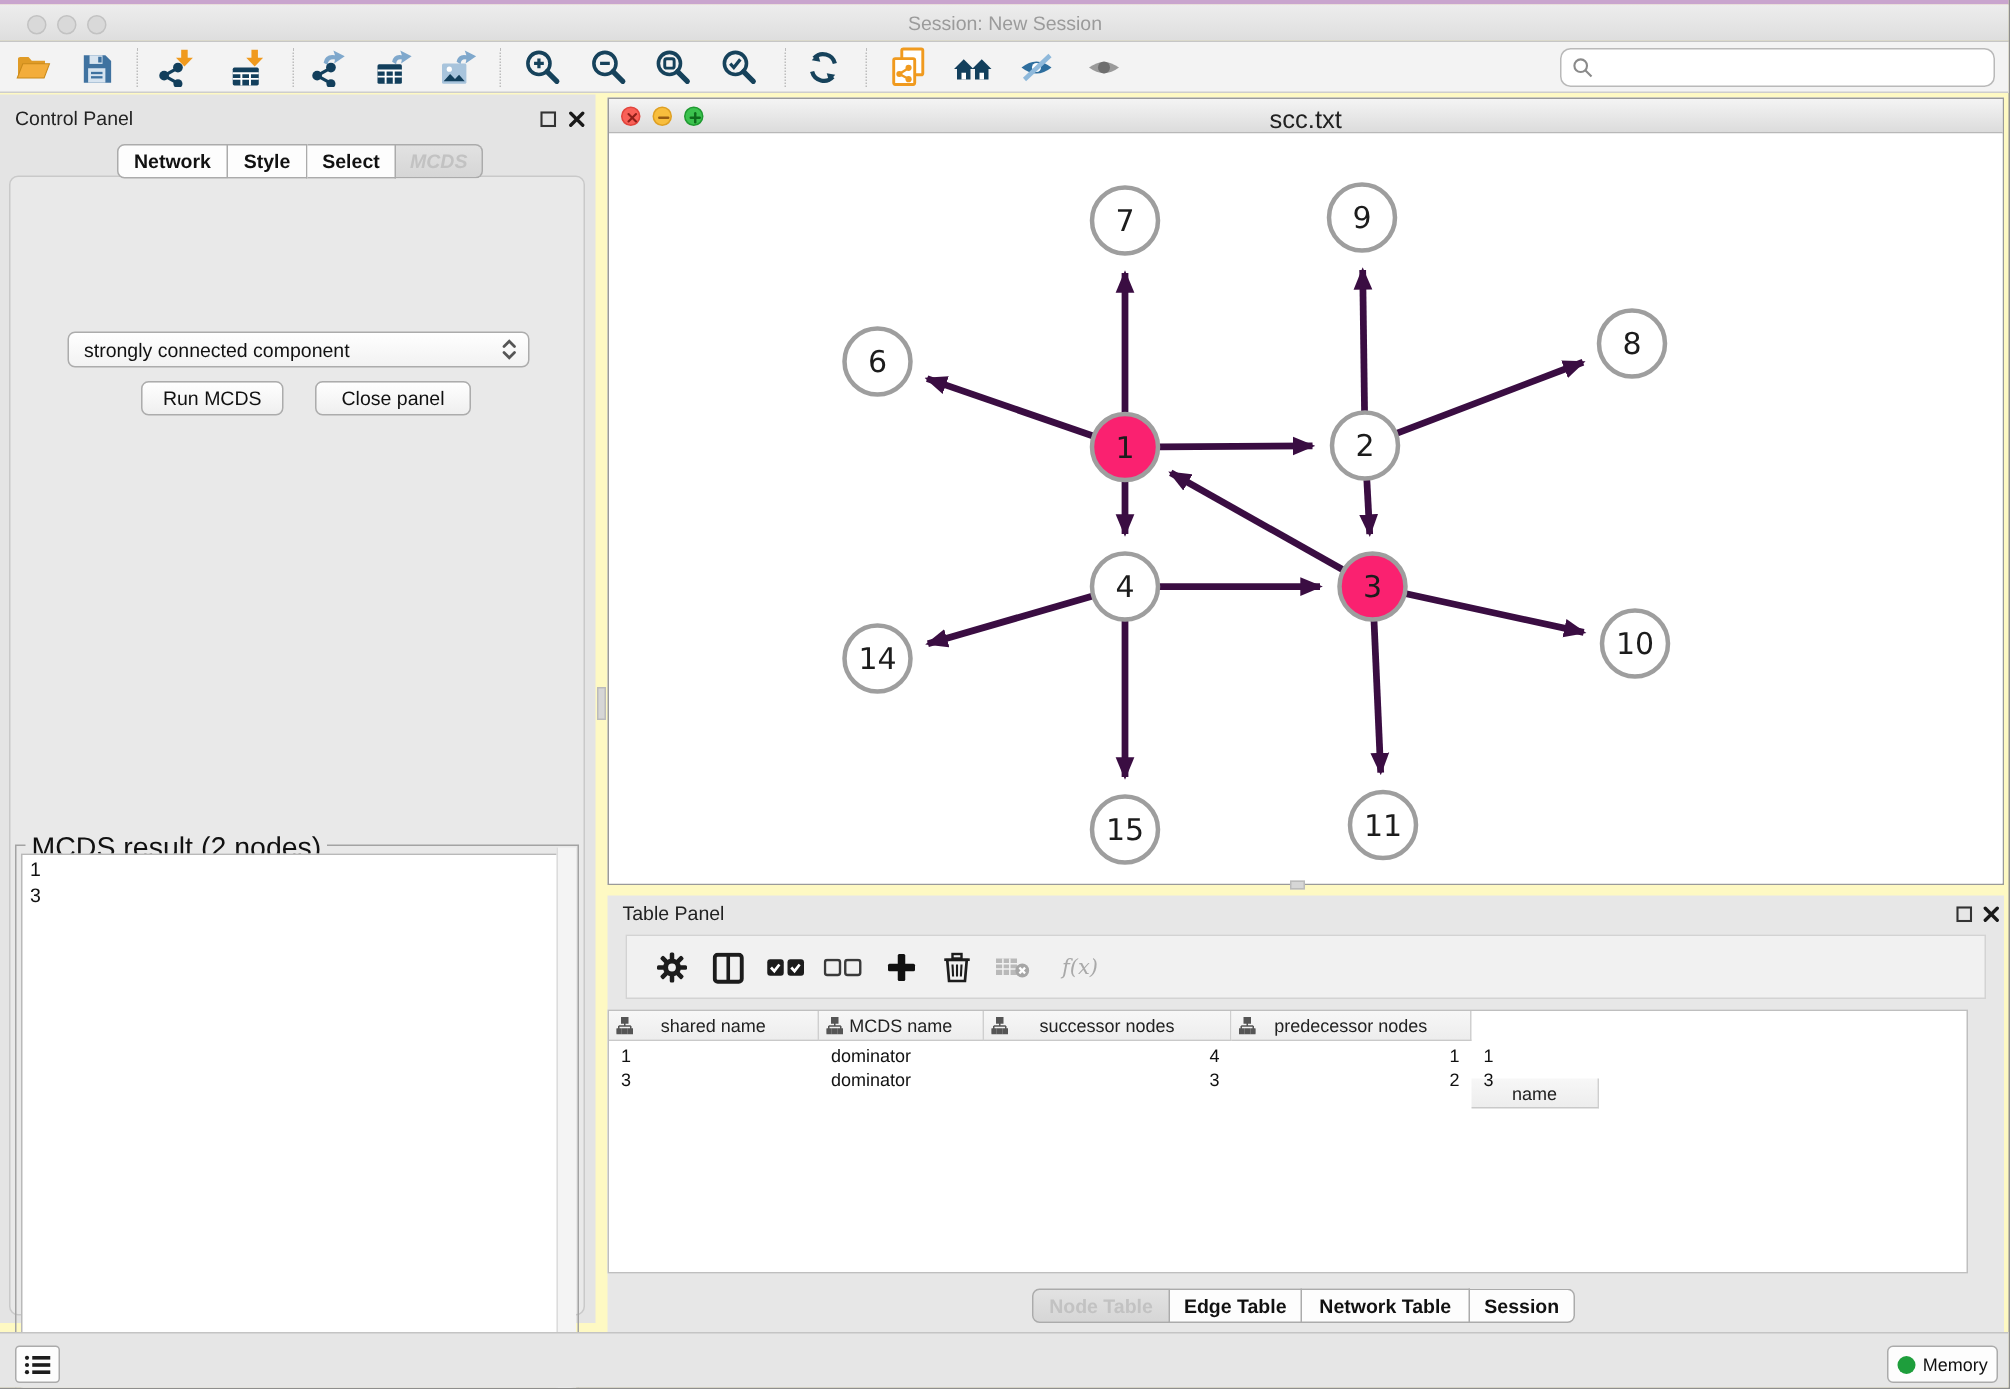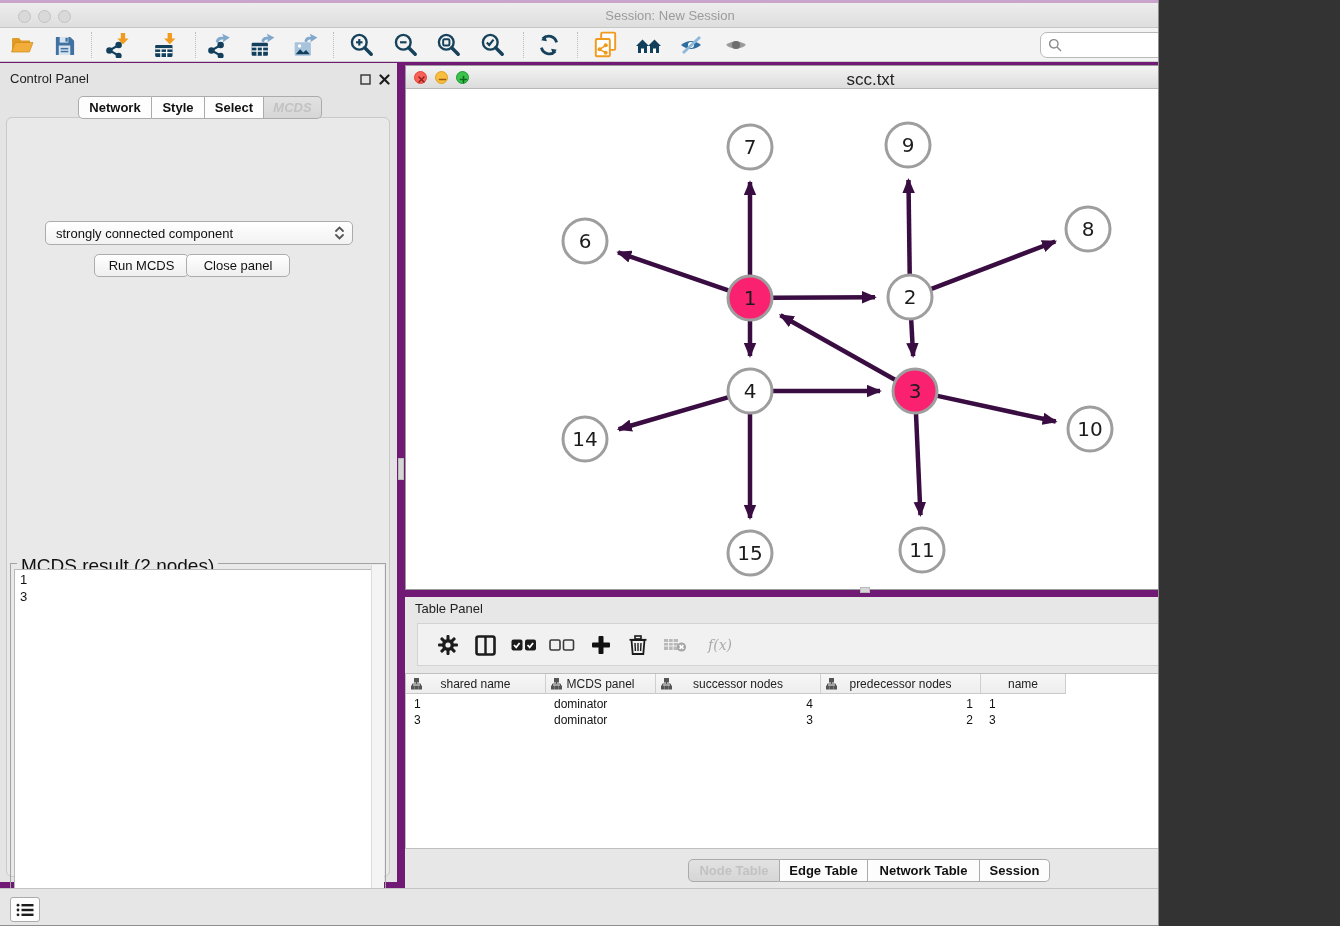--- a/index.html
+++ b/index.html
@@ -1,17 +1,17 @@
 <!DOCTYPE html>
 <html><head>
 <meta charset="utf-8">
 <style>
   * { margin:0; padding:0; box-sizing:border-box; }
   body { font-family:"Liberation Sans", sans-serif; background:#333; }
-  .app { position:relative; width:1159px; height:926px; background:#701a75; overflow:hidden;
+  .app { position:relative; width:1340px; height:926px; background:#fef9c3; overflow:hidden;
          border-right:1px solid #8E8E8E; border-bottom:1px solid #8E8E8E; }
 
   
   .top-strip { position:absolute; left:0; top:0; width:1340px; height:3px; background:#C9A5CE; }
   .titlebar { position:absolute; left:0; top:3px; width:1340px; height:25px;
               background:linear-gradient(#EDEDED,#DEDEDE); border-bottom:1px solid #C6C6C6; }
   .tl-dot { position:absolute; top:7px; width:13px; height:13px; border-radius:50%;
             background:#D9D9D9; border:1px solid #C2C2C2; }
   .titlebar-title { position:absolute; left:0; right:0; top:5px; text-align:center;
                     font-size:13px; color:#9B9B9B; }
@@ -50,21 +50,21 @@
   .opt-label { position:absolute; left:0; width:397px; top:137px; text-align:center;
                font-size:13px; color:#111; }
   .dropdown { position:absolute; left:45px; top:158px; width:308px; height:24px;
               background:linear-gradient(#FFFFFF,#F2F2F2); border:1px solid #ACACAC;
               border-radius:5px; display:flex; align-items:center; padding:0 6px 0 10px; }
   .dropdown-text { flex:1; font-size:13px; color:#111; }
   .cp-button { position:absolute; top:191px; height:23px; background:linear-gradient(#FFFFFF,#EFEFEF);
                border:1px solid #ACACAC; border-radius:5px; font-size:13px; color:#111;
                display:flex; align-items:center; justify-content:center; }
   .btn-run { left:94px; width:95px; }
-  .btn-close { left:186px; width:104px; }
+  .btn-close { left:210px; width:104px; }
   .result-group { position:absolute; left:10px; top:500px; width:376px; height:372px;
                   border:1px solid #A3A3A3; }
   .result-legend { position:absolute; left:6px; top:-9px; background:#E9E9E9; padding:0 4px;
                    font-size:19px; color:#111; white-space:nowrap; }
   .result-area { position:absolute; left:3px; top:5px; right:3px; bottom:3px; background:#fff;
                  border:1px solid #B9B9B9; font-size:13px; color:#111; line-height:17px;
                  padding:1px 0 0 5px; white-space:pre; overflow:hidden; }
   .result-scroll { position:absolute; top:1px; right:1px; bottom:1px; width:13px;
                    background:#F4F4F4; border-left:1px solid #DCDCDC; }
 
@@ -527,21 +527,21 @@
             <svg class="th-ico" width="11" height="12" viewBox="0 0 11 12" fill="none" stroke="#555" stroke-width="1">
               <rect x="3.5" y="0.5" width="4" height="3.5" fill="#555"></rect>
               <line x1="5.5" y1="4" x2="5.5" y2="6"></line>
               <line x1="1.5" y1="6" x2="9.5" y2="6"></line>
               <line x1="1.5" y1="6" x2="1.5" y2="8"></line>
               <line x1="9.5" y1="6" x2="9.5" y2="8"></line>
               <rect x="0" y="8" width="3" height="3" fill="#555"></rect>
               <rect x="4" y="8" width="3" height="3" fill="#555"></rect>
               <rect x="8" y="8" width="3" height="3" fill="#555"></rect>
             </svg>
-            <div class="th-lab">MCDS panel</div>
+            <div class="th-lab">MCDS name</div>
           </div>
           <div class="th-cell" style="width: 165px;">
             <svg class="th-ico" width="11" height="12" viewBox="0 0 11 12" fill="none" stroke="#555" stroke-width="1">
               <rect x="3.5" y="0.5" width="4" height="3.5" fill="#555"></rect>
               <line x1="5.5" y1="4" x2="5.5" y2="6"></line>
               <line x1="1.5" y1="6" x2="9.5" y2="6"></line>
               <line x1="1.5" y1="6" x2="1.5" y2="8"></line>
               <line x1="9.5" y1="6" x2="9.5" y2="8"></line>
               <rect x="0" y="8" width="3" height="3" fill="#555"></rect>
               <rect x="4" y="8" width="3" height="3" fill="#555"></rect>
@@ -555,21 +555,21 @@
               <line x1="5.5" y1="4" x2="5.5" y2="6"></line>
               <line x1="1.5" y1="6" x2="9.5" y2="6"></line>
               <line x1="1.5" y1="6" x2="1.5" y2="8"></line>
               <line x1="9.5" y1="6" x2="9.5" y2="8"></line>
               <rect x="0" y="8" width="3" height="3" fill="#555"></rect>
               <rect x="4" y="8" width="3" height="3" fill="#555"></rect>
               <rect x="8" y="8" width="3" height="3" fill="#555"></rect>
             </svg>
             <div class="th-lab">predecessor nodes</div>
           </div>
-          <div class="th-cell" style="width: 85px;">
+          <div class="th-cell" style="width: 85px; margin-top: 45px;">
             <div class="th-lab">name</div>
           </div>
         </div>
     <div class="td-row" style="top: 22px;">
           <div class="td-cell" style="width: 140px; text-align: left;">1</div>
           <div class="td-cell" style="width: 110px; text-align: left;">dominator</div>
           <div class="td-cell" style="width: 165px; text-align: right;">4</div>
           <div class="td-cell" style="width: 160px; text-align: right;">1</div>
           <div class="td-cell" style="width: 85px; text-align: left;">1</div>
         </div>

